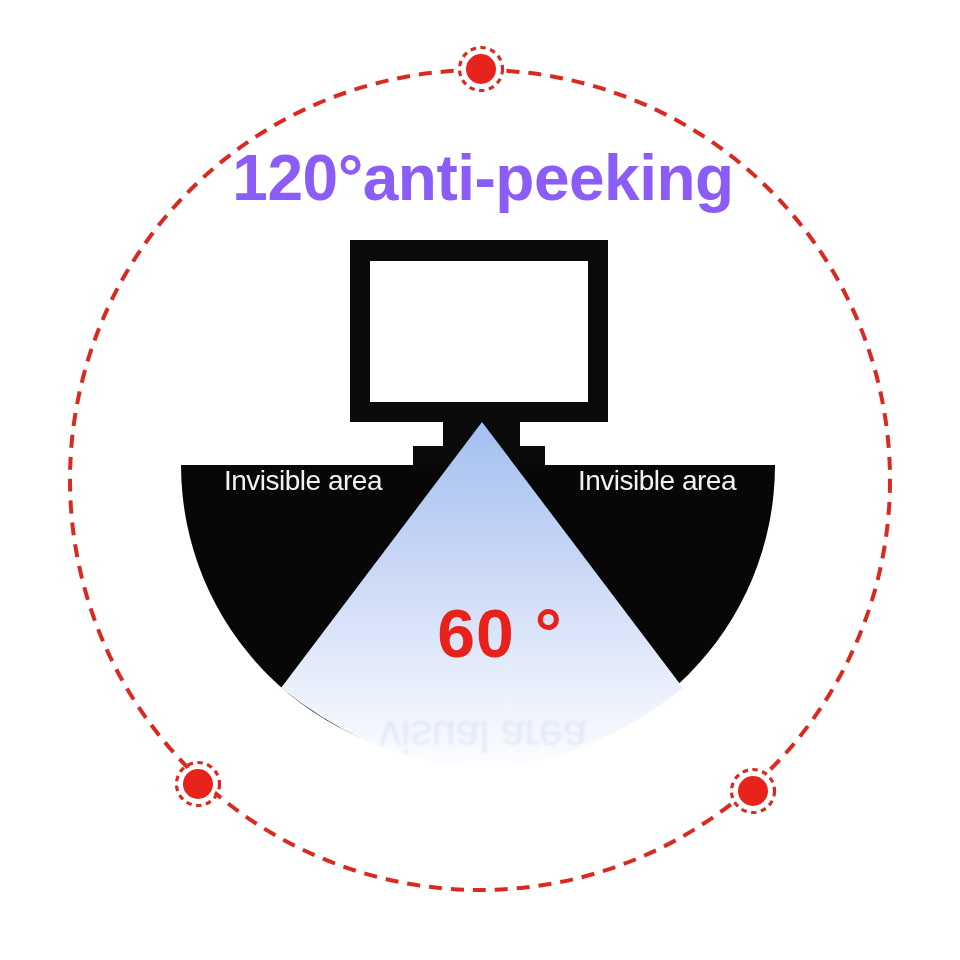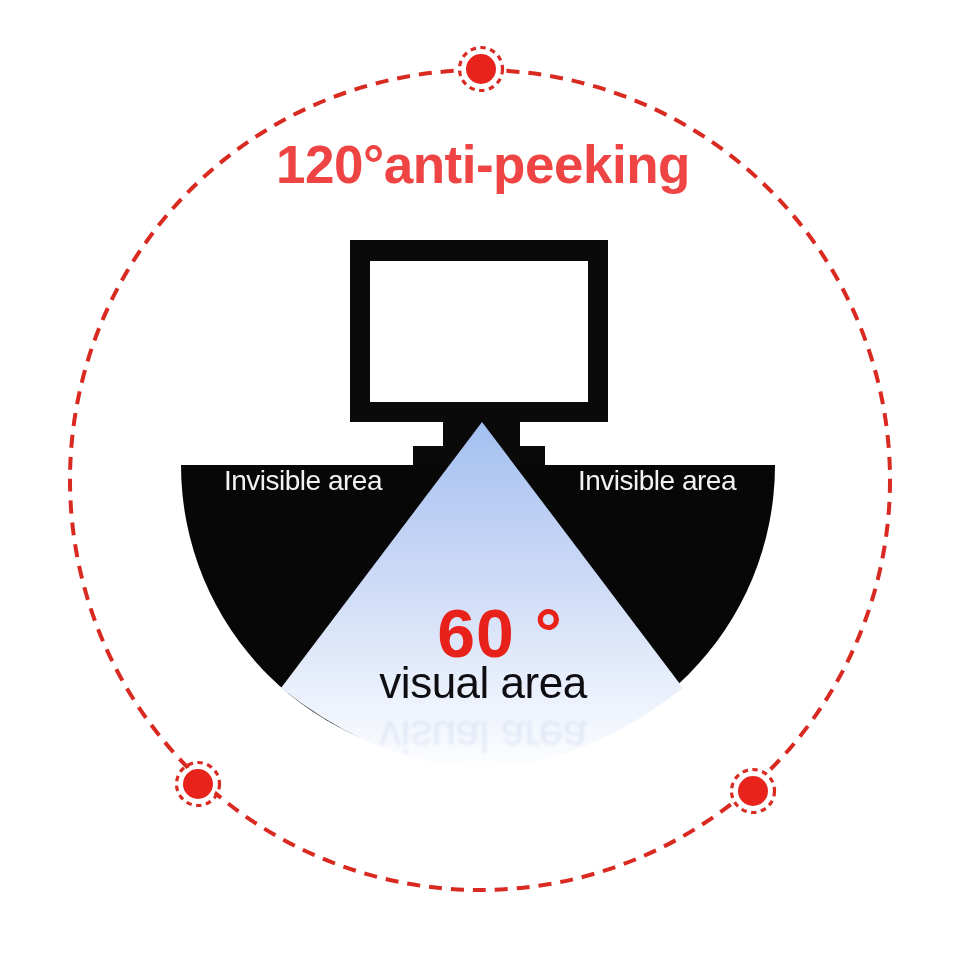--- a/index.html
+++ b/index.html
@@ -6,23 +6,23 @@
   .canvas{
     position:relative;
     width:960px;height:960px;
     background:#ffffff;
     overflow:hidden;
     font-family:"Liberation Sans", sans-serif;
   }
   .diagram-svg{position:absolute;left:0;top:0;width:960px;height:960px;}
   .txt{position:absolute;white-space:nowrap;line-height:1;transform:translateX(-50%);}
   .title{
-    left:483px;top:138px;
-    font-size:53px;font-weight:700;letter-spacing:-0.5px;
-    color:#ef4444;
+    left:483px;top:146px;
+    font-size:64px;font-weight:700;letter-spacing:-0.5px;
+    color:#8b5cf6;
   }
   .invisible-label{
     top:467px;
     font-size:28px;font-weight:400;letter-spacing:-0.5px;
     color:#f2f2f2;
   }
   .invisible-left{left:303px;}
   .invisible-right{left:657px;}
   .angle-label{
     left:500px;top:599px;
@@ -89,17 +89,16 @@
   </svg>
 
   <div class="txt title">120°anti-peeking</div>
 
   <div class="txt invisible-label invisible-left">Invisible area</div>
 
   <div class="txt invisible-label invisible-right">Invisible area</div>
 
   <div class="txt angle-label">60 °</div>
 
-  <div class="txt visual-label">visual area</div>
 
   <div class="txt visual-reflection">visual area</div>
 
 </div>
 
 </body></html>

